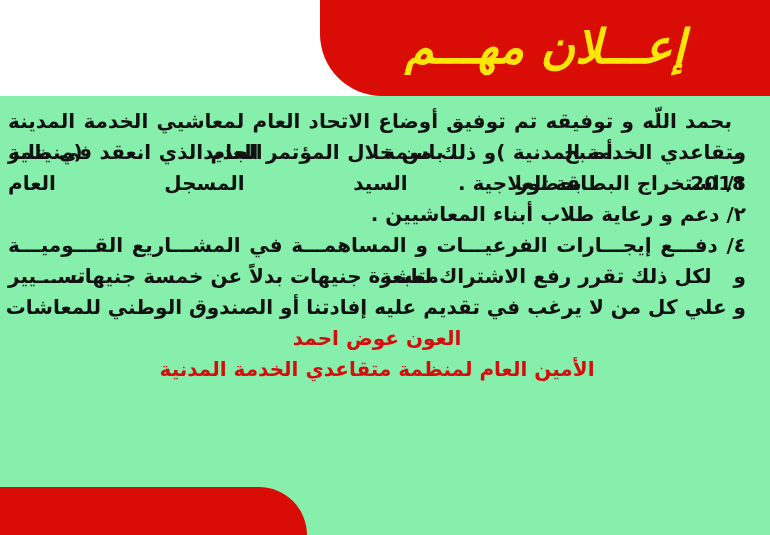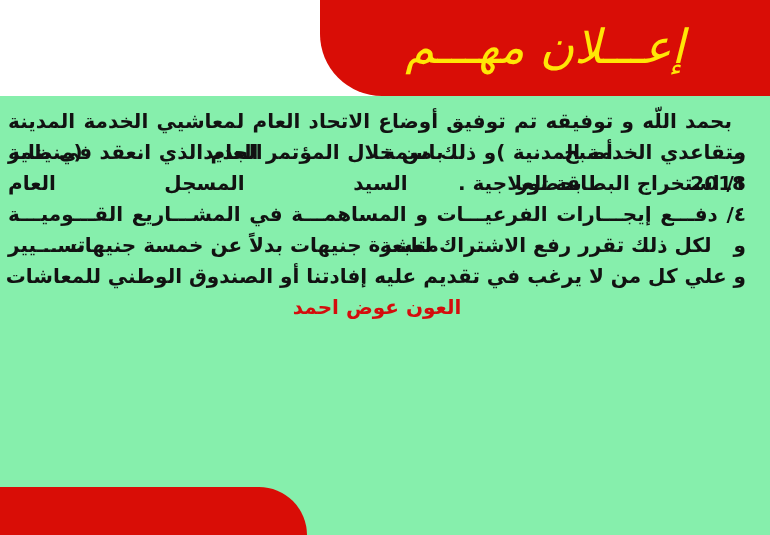--- a/index.html
+++ b/index.html
@@ -9,21 +9,21 @@
   }
   .page{position:relative;width:770px;height:535px;background:#ffffff;}
 
   
   .header-banner{
     position:absolute;top:0;right:0;width:450px;height:96px;
     background:#d90d06;border-bottom-left-radius:62px;
     display:flex;align-items:center;justify-content:center;
   }
   .header-title{
-    color:#ffe606;font-size:47px;font-weight:normal;font-style:italic;
+    color:#ffe606;font-size:47px;font-weight:bold;font-style:italic;
     letter-spacing:1px;line-height:1;transform:translateY(-2px);
     white-space:nowrap;
   }
 
   
   .content{
     position:absolute;top:96px;left:0;right:0;bottom:0;
     background:#86efac;
     padding:10px 24px 0 8px;box-sizing:border-box;
   }
@@ -52,23 +52,25 @@
   <div class="header-banner">
     <span class="header-title">إعـــلان مهـــم</span>
   </div>
 
   <div class="content">
 
     <div class="line just just-indent">بحمد اللّه و توفيقه تم توفيق أوضاع الاتحاد العام لمعاشيي الخدمة المدينة و أصبح باسمة الجديد (منظمة</div>
     <div class="line just">متقاعدي الخدمة المدنية )و ذلك من خلال المؤتمر العام الذي انعقد في يناير 2018 بحضور السيد المسجل العام</div>
 
     <div class="line right">١/ استخراج البطاقة العلاجية .</div>
+    <div class="line right">٢/ دعم و رعاية طلاب أبناء المعاشيين .</div>
     <div class="line just">٤/ دفـــع إيجـــارات الفرعيـــات و المساهمـــة في المشـــاريع القـــوميـــة و متابعة تســـيير</div>
 
     <div class="line center">لكل ذلك تقرر رفع الاشتراك لعشرة جنيهات بدلاً عن خمسة جنيهات ..</div>
     <div class="line center">و علي كل من لا يرغب في تقديم عليه إفادتنا أو الصندوق الوطني للمعاشات – القطاع الحكومي بخطاب</div>
 
     <div class="line center red-text">العون عوض احمد</div>
+    <div class="line center red-text">الأمين العام لمنظمة متقاعدي الخدمة المدنية</div>
   </div>
 
   <div class="footer-banner"></div>
 
 </div>
 
 </body></html>

